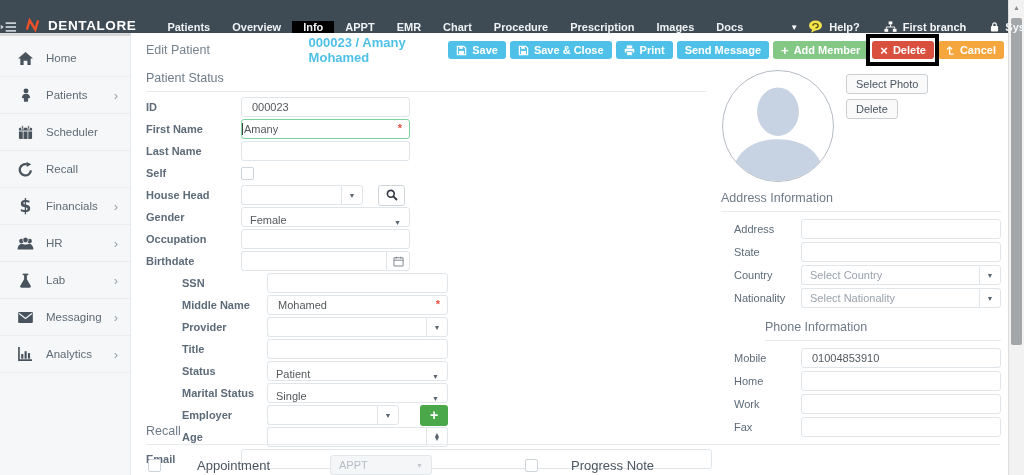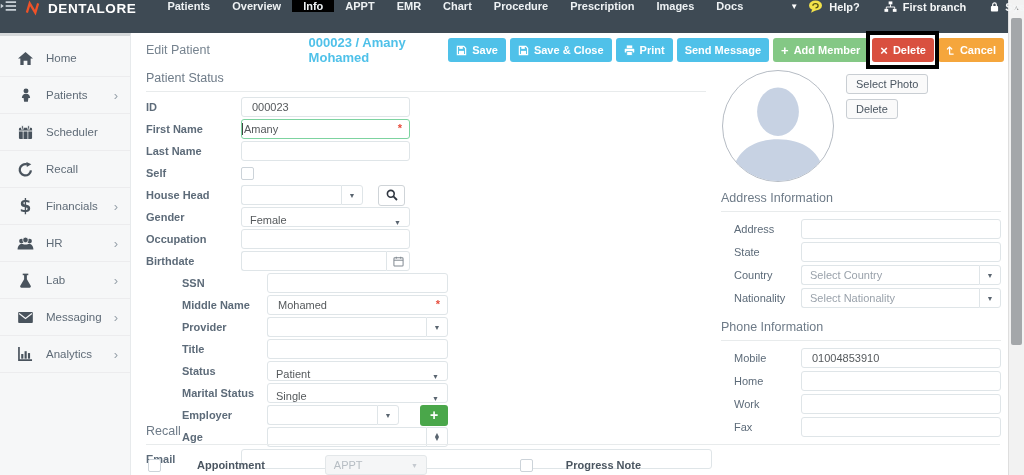--- a/index.html
+++ b/index.html
@@ -2,21 +2,21 @@
 <html><head>
 <meta charset="utf-8">
 <style>
   * { box-sizing: border-box; margin: 0; padding: 0; }
   html,body { background:#e9eaec; }
   .app{position:relative;width:1024px;height:475px;background:#fff;overflow:hidden;
        font-family:"Liberation Sans","DejaVu Sans",sans-serif;}
 
   
   .topbar{position:absolute;left:0;top:0;right:16px;height:33px;background:#3e4a54;
-          display:flex;align-items:flex-start;color:#fff;z-index:3;}
+          display:flex;align-items:flex-end;color:#fff;z-index:3;}
   .burger{width:46px;display:flex;align-items:center;justify-content:center;cursor:pointer;}
   .brand{display:flex;align-items:center;gap:8px;padding:0 20px 0 8px;}
   .brand-name{font-weight:bold;font-size:13.5px;letter-spacing:.6px;color:#fff;}
   .nav{display:flex;align-items:stretch;}
   .nav-item{display:flex;align-items:center;padding:0 11px;font-size:11px;font-weight:600;
             color:#eef2f4;cursor:pointer;white-space:nowrap;}
   .nav-item.active{background:#000;}
   .nav-more{display:flex;align-items:center;padding:0 10px;margin-left:26px;font-size:8px;color:#fff;cursor:pointer;}
   .top-right{margin-left:auto;display:flex;align-items:center;gap:24px;padding-right:16px;font-size:11px;}
   .tr-item{display:flex;align-items:center;gap:6px;cursor:pointer;white-space:nowrap;font-weight:600;color:#f4f6f7;}
@@ -31,21 +31,21 @@
   .side-chev{color:#98a2ab;font-size:13px;line-height:1;}
   .dollar{font-size:17px;font-weight:bold;color:#49535d;font-family:"DejaVu Sans",sans-serif;}
 
   
   .main{position:absolute;left:131px;top:33px;right:16px;bottom:0;background:#fff;}
 
   .page-header{position:absolute;left:15px;right:4px;top:4px;height:26px;display:flex;align-items:center;}
   .page-title{font-size:12.5px;color:#76838f;width:188px;}
   .patient-link{font-size:13px;font-weight:bold;color:#4fc1e9;cursor:pointer;}
   .toolbar{margin-left:auto;display:flex;gap:4px;align-items:center;}
-  .btn{height:24px;display:flex;align-items:center;gap:5px;padding:0 8px;border-radius:3px;
+  .btn{height:18px;display:flex;align-items:center;gap:5px;padding:0 8px;border-radius:3px;
        color:#fff;font-size:11px;font-weight:bold;border:none;cursor:pointer;white-space:nowrap;}
   .btn-blue{background:#4fc1e9;} .btn-green{background:#84c885;}
   .btn-red{background:#d9503f;} .btn-orange{background:#f5a63c;}
   .btn-glyph{font-size:13px;font-weight:bold;line-height:1;}
   .del-wrap{position:relative;display:flex;}
   .annotation{position:absolute;left:-6px;right:-5px;top:-7px;bottom:-7px;border:4px solid #000;
               pointer-events:none;z-index:50;}
 
   .section-h{font-size:12.5px;color:#6e7b88;padding-bottom:6px;border-bottom:1px solid #e8ebec;}
   .details-h{position:absolute;left:15px;top:38px;width:560px;}
@@ -88,26 +88,26 @@
   
   .right-panel{position:absolute;left:590px;top:37px;width:280px;}
   .avatar-row{display:flex;margin-bottom:9px;}
   .avatar{width:112px;height:112px;border-radius:50%;border:1px solid #b6bcc4;background:#fff;overflow:hidden;margin-left:1px;}
   .photo-btns{display:flex;flex-direction:column;gap:5px;margin-left:12px;padding-top:4px;align-items:flex-start;}
   .pbtn{height:20px;padding:0 9px;border:1px solid #c9ced3;border-radius:3px;background:#fafafa;
         font-size:11px;color:#4a5560;cursor:pointer;font-family:inherit;}
   .rp-row{display:flex;align-items:center;height:20px;margin-bottom:3px;}
   .rp-label{flex:0 0 80px;padding-left:13px;font-size:11px;font-weight:400;color:#5d6b79;}
   .rp-h{margin-bottom:7px;}
-  .phone-h{margin-top:12px;}
+  .phone-h{margin-top:12px;margin-left:44px;}
 
   
   .recall-sec{position:absolute;left:15px;right:8px;top:391px;}
   .recall-row{display:flex;align-items:center;height:20px;margin-top:10px;}
-  .rc-label{font-size:11px;font-weight:bold;color:#4a5560;}
+  .rc-label{font-size:13px;font-weight:normal;color:#4a5560;}
   .appt-select{width:102px;height:20px;border:1px solid #e3e7e9;border-radius:3px;background:#f5f6f7;
                display:flex;align-items:center;padding:0 8px;font-size:11px;color:#b6bdc3;}
   .appt-select .caret{margin-left:auto;font-size:7px;color:#c5cad0;}
 
   
   .scrollbar{position:absolute;right:0;top:0;width:16px;height:475px;background:#f2f2f2;border-left:1px solid #dedede;}
   .scroll-up{height:15px;display:flex;align-items:center;justify-content:center;font-size:7px;color:#8a8a8a;cursor:pointer;}
   .thumb{position:absolute;left:2px;right:2px;top:18px;height:327px;background:#a4a7aa;border-radius:2px;cursor:pointer;}
 </style>
 </head>

